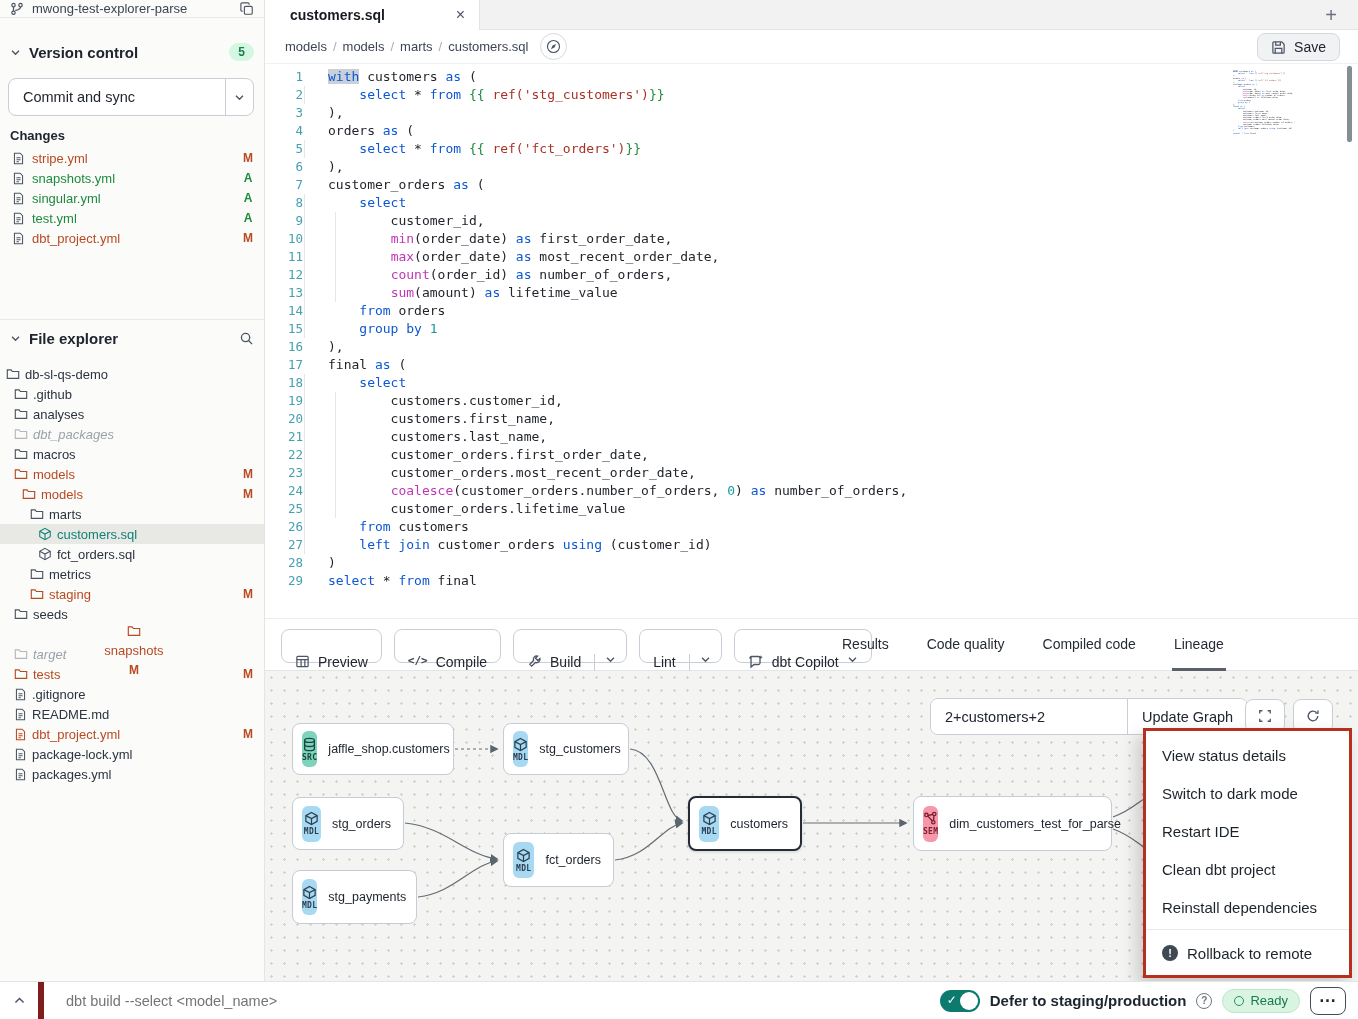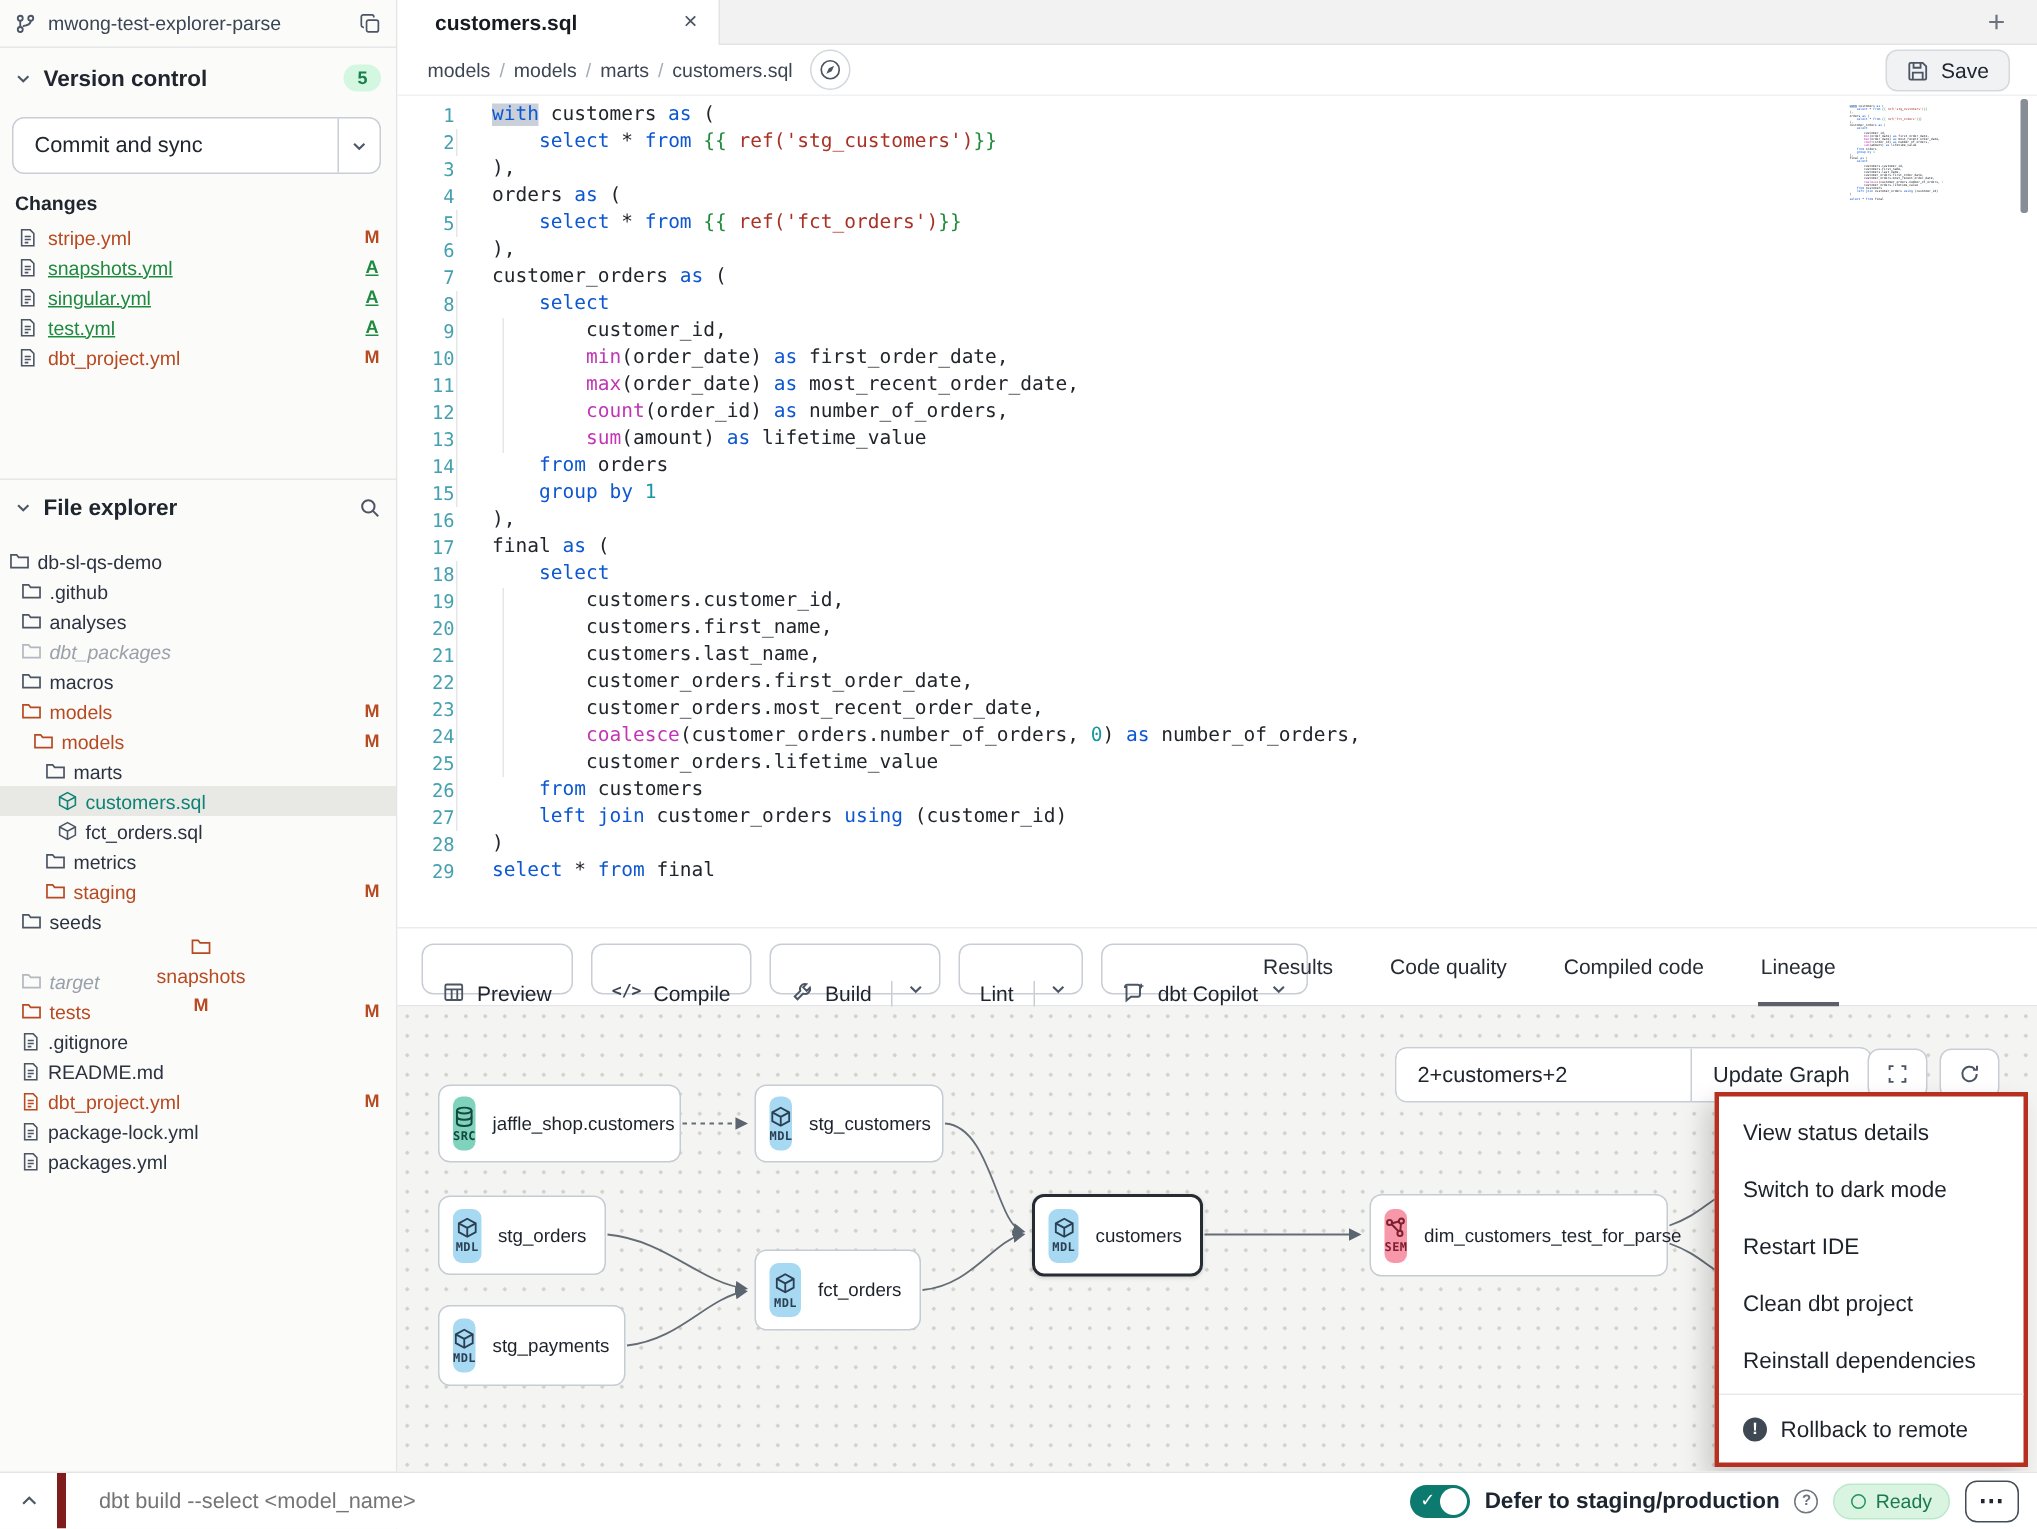--- a/index.html
+++ b/index.html
@@ -3,35 +3,35 @@
 <meta charset="utf-8">
 <style>
   * { margin:0; padding:0; box-sizing:border-box; }
   html,body { width:1358px; height:1019px; }
   body { font-family:"Liberation Sans", sans-serif; background:#fff; position:relative; overflow:hidden; color:#1f2430; }
   svg { display:block; }
   .ic { color:#4b5563; flex:0 0 auto; }
 
   
   #sidebar { position:absolute; left:0; top:0; width:265px; height:1019px; background:#fbfbfa; border-right:1px solid #e3e4e6; }
-  .side-header { height:32px; border-bottom:1px solid #e7e8ea; display:flex; align-items:center; padding:0 10px; gap:8px; }
+  .side-header { height:18px; border-bottom:1px solid #e7e8ea; display:flex; align-items:center; padding:0 10px; gap:8px; }
   .branch-name { font-size:13px; color:#3a4554; flex:1 1 auto; white-space:nowrap; overflow:hidden; }
   .sec-header { display:flex; align-items:center; gap:8px; padding:0 10px; height:24px; cursor:pointer; }
   .sec-title { font-size:15px; font-weight:bold; color:#20262f; flex:1 1 auto; }
   #vc-header { position:absolute; left:0; right:0; top:40px; }
   .badge { background:var(--badge-bg); color:var(--badge-text); font-size:12px; font-weight:bold; border-radius:10px; padding:2px 9px; }
   #commit-btn { position:absolute; left:8px; right:10px; top:78px; height:38px; background:#fff; border:1px solid #c9ced6; border-radius:8px; display:flex; align-items:stretch; cursor:pointer; }
   #commit-btn .main { flex:1 1 auto; display:flex; align-items:center; padding-left:14px; font-size:14.5px; color:#20262f; }
   #commit-btn .arrow { width:28px; border-left:1px solid #c9ced6; display:flex; align-items:center; justify-content:center; }
   #changes-label { position:absolute; left:10px; top:128px; font-size:13px; font-weight:bold; color:#20262f; }
   #changes-list { position:absolute; left:0; right:0; top:148px; }
   .chg-row { height:20px; display:flex; align-items:center; gap:7px; padding:0 10px 0 12px; font-size:13px; cursor:pointer; }
   .chg-row .nm { flex:1 1 auto; }
   .st { font-size:12px; font-weight:bold; width:12px; text-align:center; }
-  .c-mod { color:var(--status-m); } .c-add { color:var(--status-a);text-decoration:underline; }
+  .c-mod { color:var(--status-m); } .c-add { color:var(--status-a); }
 
   #fe-section-line { position:absolute; left:0; right:0; top:319px; border-top:1px solid #e7e8ea; }
   #fe-header { position:absolute; left:0; right:0; top:326px; }
   #file-tree { position:absolute; left:0; right:0; top:364px; }
   .tree-row { height:20px; display:flex; align-items:center; gap:5px; font-size:13px; color:#2b3340; cursor:pointer; padding-right:10px; }
   .tree-row .nm { flex:1 1 auto; white-space:nowrap; }
   .tree-row.mod, .tree-row.mod .ic { color:var(--status-m); }
   .tree-row.ghost { color:#9aa1aa; font-style:italic; } .tree-row.ghost .ic { color:#b2b8bf; }
   .tree-row.sel-file { background:#e8e8e5; } .tree-row.sel-file, .tree-row.sel-file .ic { color:var(--sel-file); }
 

